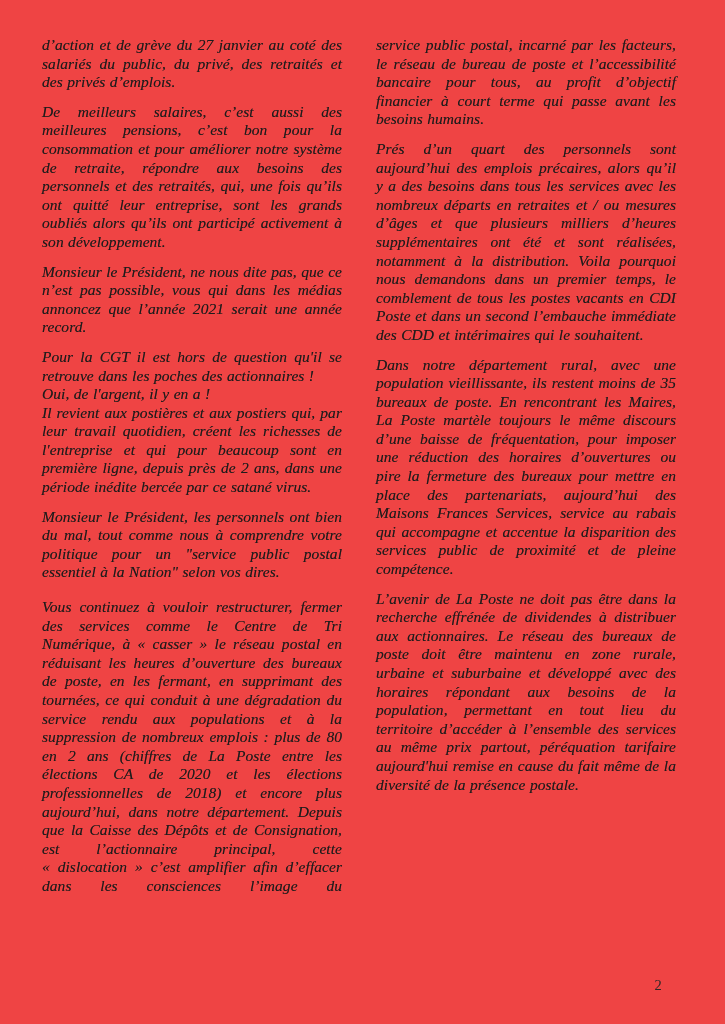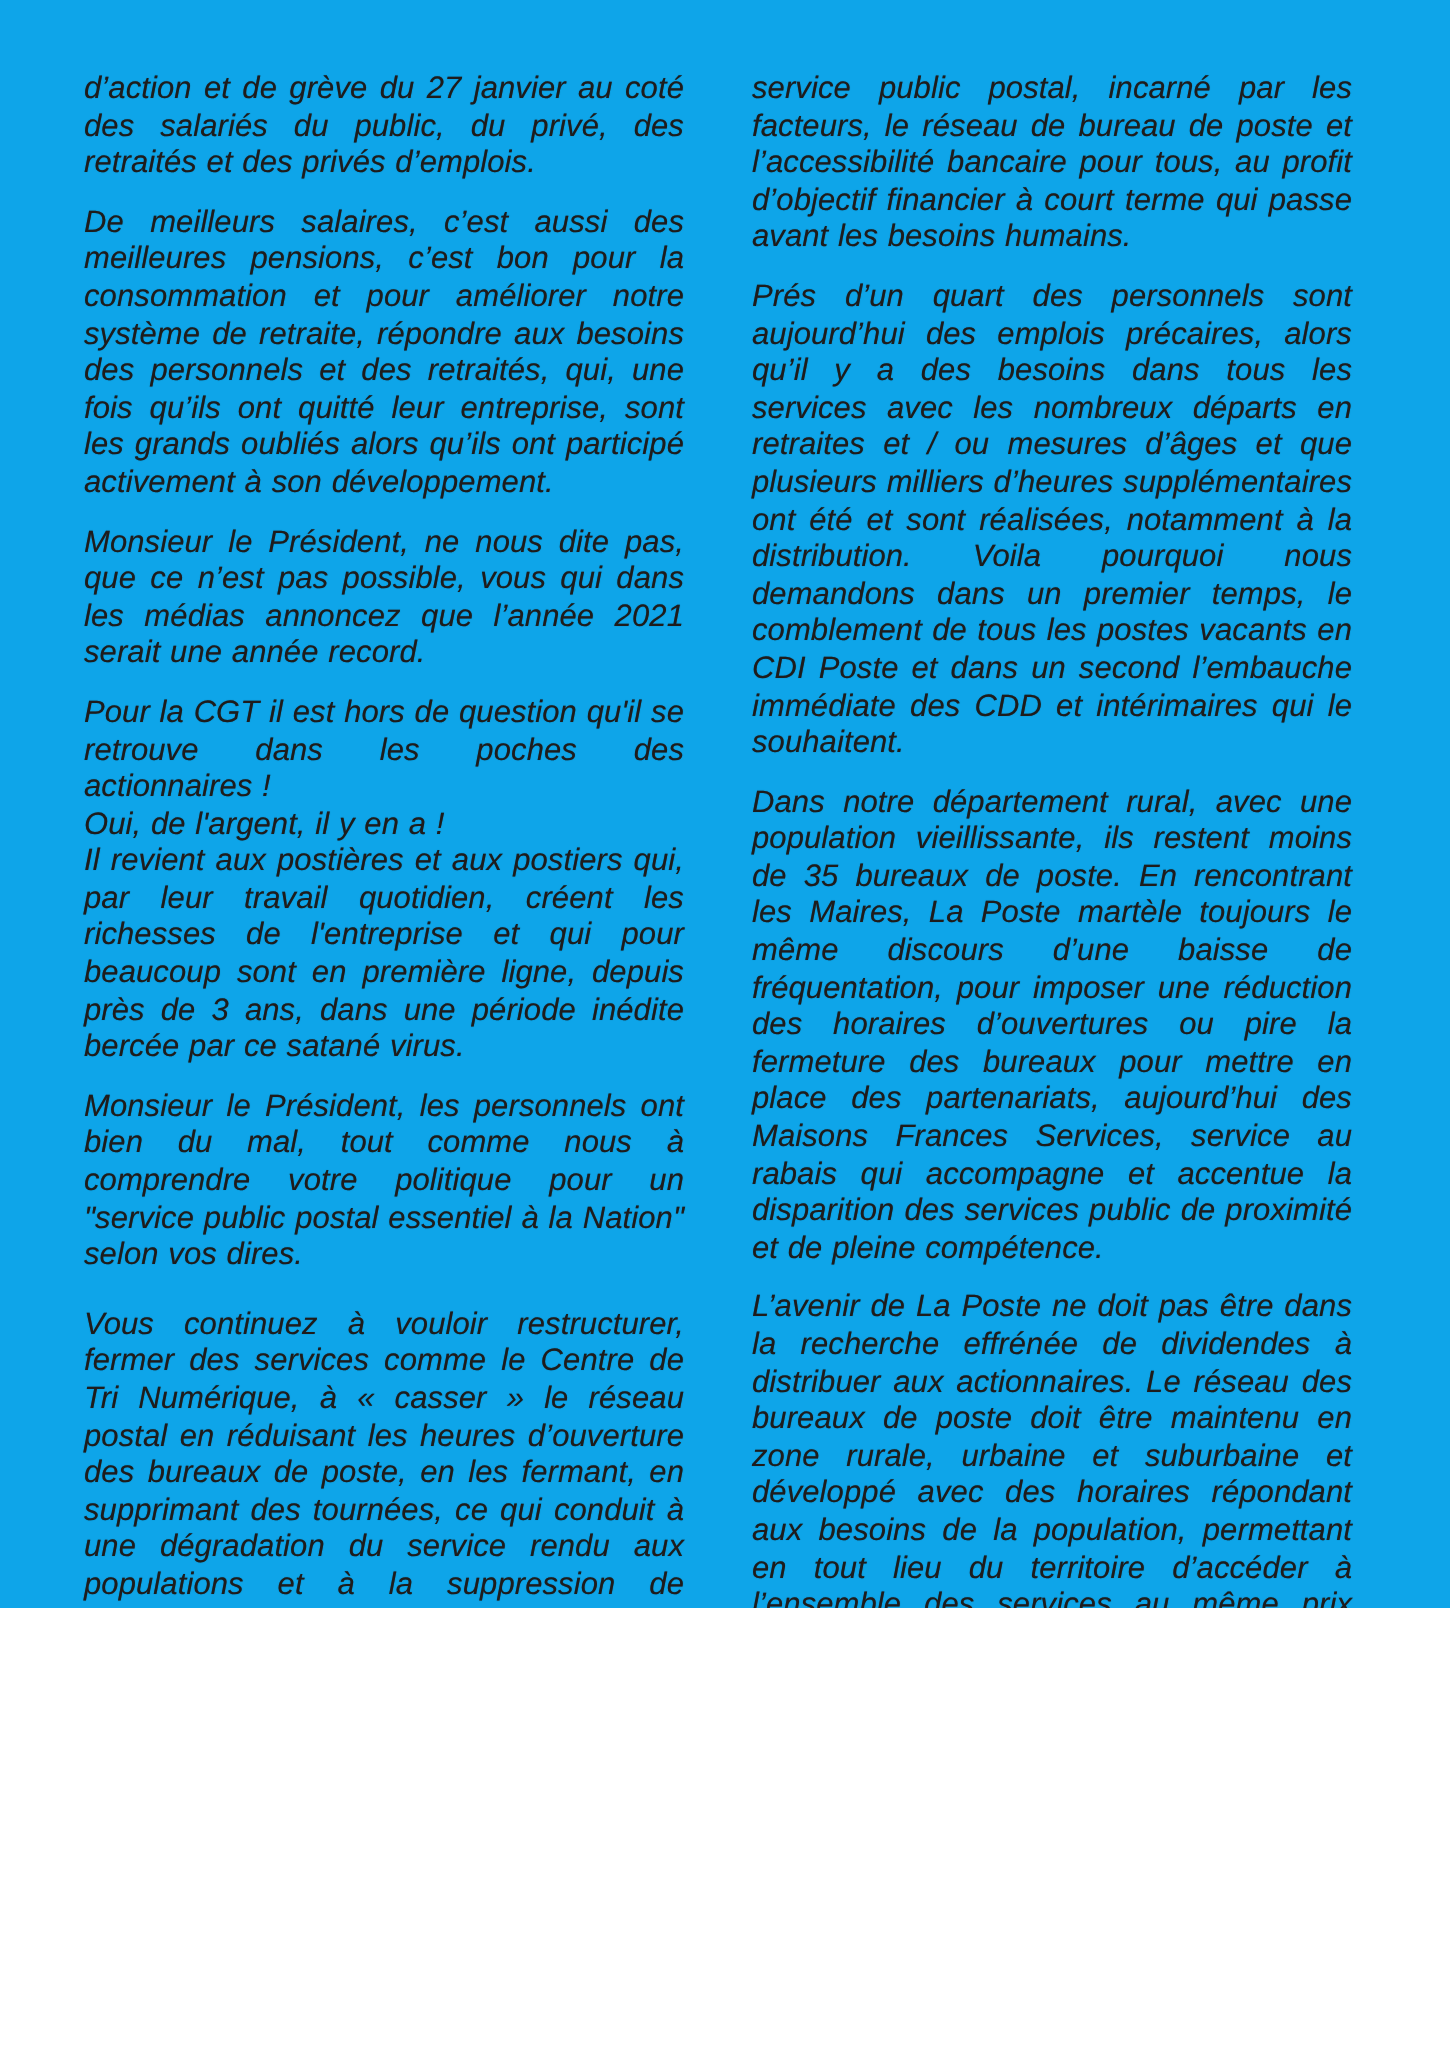--- a/index.html
+++ b/index.html
@@ -3,24 +3,24 @@
 <meta charset="utf-8">
 <style>
   html, body {
     margin: 0;
     padding: 0;
     background: #ffffff;
   }
   .page {
     position: relative;
     width: 725px;
-    height: 804px;
-    background: #0ea5e9;
+    height: 1024px;
+    background: #ef4444;
     overflow: hidden;
-    font-family: Liberation Sans, sans-serif;
+    font-family: Liberation Serif, serif;
     font-style: italic;
     color: #1e1c1c;
   }
   .columns {
     position: absolute;
     top: 36px;
     left: 42px;
     display: flex;
     gap: 34px;
   }
@@ -62,21 +62,21 @@
 
 <div class="page">
   <div class="columns">
 
     <div class="col">
       <p>d’action et de grève du 27 janvier au coté des salariés du public, du privé, des retraités et des privés d’emplois.</p>
       <p>De meilleurs salaires, c’est aussi des meilleures pensions, c’est bon pour la consommation et pour améliorer notre système de retraite, répondre aux besoins des personnels et des retraités, qui, une fois qu’ils ont quitté leur entreprise, sont les grands oubliés alors qu’ils ont participé activement à son développement.</p>
       <p>Monsieur le Président, ne nous dite pas, que ce n’est pas possible, vous qui dans les médias annoncez que l’année 2021 serait une année record.</p>
       <p class="tight">Pour la CGT il est hors de question qu'il se retrouve dans les poches des actionnaires&nbsp;!</p>
       <p class="tight">Oui, de l'argent, il y en a&nbsp;!</p>
-      <p>Il revient aux postières et aux postiers qui, par leur travail quotidien, créent les richesses de l'entreprise et qui pour beaucoup sont en première ligne, depuis près de 3 ans, dans une période inédite bercée par ce satané virus.</p>
+      <p>Il revient aux postières et aux postiers qui, par leur travail quotidien, créent les richesses de l'entreprise et qui pour beaucoup sont en première ligne, depuis près de 2 ans, dans une période inédite bercée par ce satané virus.</p>
       <p>Monsieur le Président, les personnels ont bien du mal, tout comme nous à comprendre votre politique pour un "service public postal essentiel à la Nation" selon vos dires.</p>
       <p class="full-last">Vous continuez à vouloir restructurer, fermer des services comme le Centre de Tri Numérique, à «&nbsp;casser&nbsp;» le réseau postal en réduisant les heures d’ouverture des bureaux de poste, en les fermant, en supprimant des tournées, ce qui conduit à une dégradation du service rendu aux populations et à la suppression de nombreux emplois&nbsp;: plus de 80 en 2 ans (chiffres de La Poste entre les élections CA de 2020 et les élections professionnelles de 2018) et encore plus aujourd’hui, dans notre département. Depuis que la Caisse des Dépôts et de Consignation, est l’actionnaire principal, cette «&nbsp;dislocation&nbsp;» c’est amplifier afin d’effacer dans les consciences l’image du</p>
     </div>
 
     <div class="col">
       <p>service public postal, incarné par les facteurs, le réseau de bureau de poste et l’accessibilité bancaire pour tous, au profit d’objectif financier à court terme qui passe avant les besoins humains.</p>
       <p>Prés d’un quart des personnels sont aujourd’hui des emplois précaires, alors qu’il y a des besoins dans tous les services avec les nombreux départs en retraites et / ou mesures d’âges et que plusieurs milliers d’heures supplémentaires ont été et sont réalisées, notamment à la distribution. Voila pourquoi nous demandons dans un premier temps, le comblement de tous les postes vacants en CDI Poste et dans un second l’embauche immédiate des CDD et intérimaires qui le souhaitent.</p>
       <p>Dans notre département rural, avec une population vieillissante, ils restent moins de 35 bureaux de poste. En rencontrant les Maires, La Poste martèle toujours le même discours d’une baisse de fréquentation, pour imposer une réduction des horaires d’ouvertures ou pire la fermeture des bureaux pour mettre en place des partenariats, aujourd’hui des Maisons Frances Services, service au rabais qui accompagne et accentue la disparition des services public de proximité et de pleine compétence.</p>
       <p>L’avenir de La Poste ne doit pas être dans la recherche effrénée de dividendes à distribuer aux actionnaires. Le réseau des bureaux de poste doit être maintenu en zone rurale, urbaine et suburbaine et développé avec des horaires répondant aux besoins de la population, permettant en tout lieu du territoire d’accéder à l’ensemble des services au même prix partout, péréquation tarifaire aujourd'hui remise en cause du fait même de la diversité de la présence postale.</p>
     </div>

